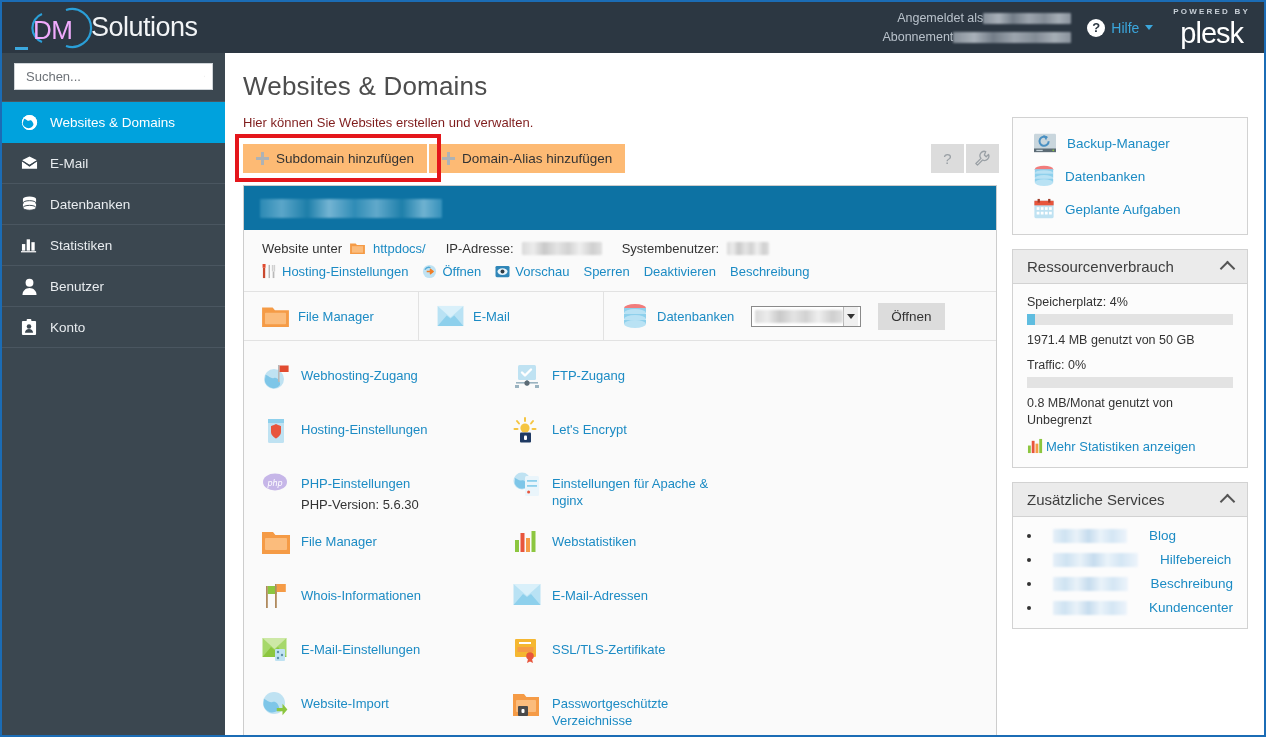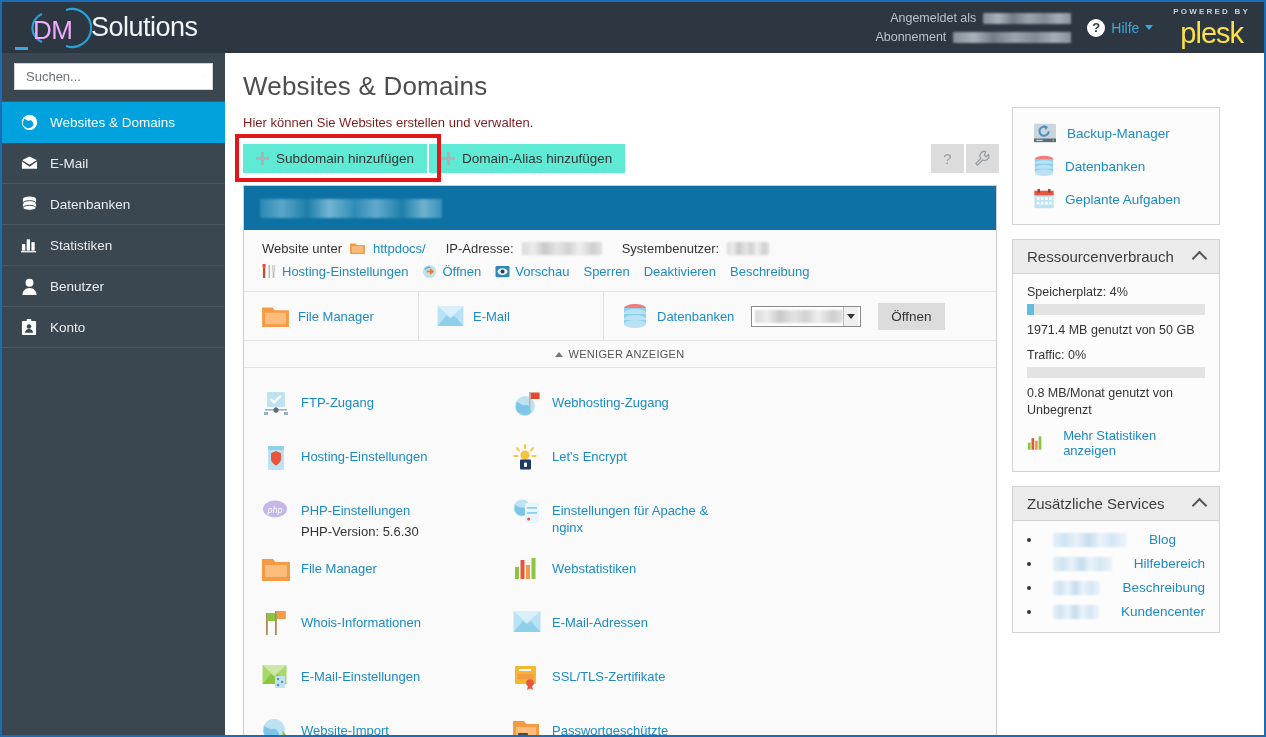--- a/index.html
+++ b/index.html
@@ -45,21 +45,21 @@
   .logo-sol { color: #f2f4f6; font-size: 27px; margin-left: -3px; font-weight: 400; }
 
   .topbar-right {
     margin-left: auto; display: flex; align-items: center;
     padding-right: 14px; height: 51px;
   }
   .acct-block {
     text-align: right; font-size: 12.5px; color: #b9c2cb;
     line-height: 19px; padding-right: 16px;
   }
-  .acct-row { display: flex; justify-content: flex-end; align-items: center; gap: 7px; }
+  .acct-row { display: flex; justify-content: flex-end; align-items: center; }
   .blur {
     display: inline-block; height: 11px; border-radius: 1px;
     background: linear-gradient(90deg,#8e97a1 0%,#b4bcc4 18%,#79838e 34%,#a6aeb7 52%,#8a939d 70%,#b0b8c0 86%,#929ba5 100%);
     filter: blur(0.9px); opacity: .92; vertical-align: middle;
   }
   .help-btn {
     display: flex; align-items: center; gap: 6px;
     color: #3ba7dd; font-size: 14px; padding: 0 14px 0 0; cursor: pointer;
   }
   .help-circle {
@@ -70,21 +70,21 @@
   .caret-d {
     width: 0; height: 0; border-left: 4.5px solid transparent;
     border-right: 4.5px solid transparent; border-top: 5px solid #3ba7dd;
   }
   .plesk-logo { text-align: center; line-height: 1; padding-left: 6px; }
   .plesk-powered {
     font-size: 8px; letter-spacing: 2.2px; color: #c6ced6; font-weight: bold;
     display: block; margin-bottom: 2px;
   }
   .plesk-word {
-    font-size: 29px; color: #fde047; letter-spacing: -1px; font-weight: 300;
+    font-size: 29px; color: #ffffff; letter-spacing: -1px; font-weight: 300;
     position: relative; display: inline-block; line-height: 30px;
   }
   .plesk-underline {
     position: absolute; bottom: 3px; left: 13px; width: 13px; height: 3px;
     background: #3ba7dd;
   }
 
   
   .sidebar {
     position: absolute; top: 51px; left: 0;
@@ -129,21 +129,21 @@
     margin: 4px 0 0 18px; letter-spacing: .2px;
   }
   .page-sub { font-size: 13px; color: #7f1d1d; margin: 13px 0 0 18px; }
 
   .toolbar {
     display: flex; align-items: center; margin: 14px 0 0 18px;
     position: relative; height: 29px; width: 756px;
   }
   .tb-btn {
     display: flex; align-items: center; gap: 7px;
-    background: #5eead4; height: 29px; padding: 0 13px;
+    background: #fdba74; height: 29px; padding: 0 13px;
     font-size: 13.5px; color: #333; cursor: pointer; border: 0;
     font-family: "Liberation Sans", sans-serif;
   }
   .tb-btn + .tb-btn { margin-left: 2px; }
   .plus-ico {
     width: 13px; height: 13px; position: relative; display: inline-block;
   }
   .plus-ico::before, .plus-ico::after {
     content: ""; position: absolute; background: #aeb2b5;
   }
@@ -243,22 +243,22 @@
   .tool {
     width: 251px; min-height: 54px; display: flex;
     align-items: flex-start; gap: 11px; padding: 8px 8px 8px 18px;
   }
   .tool-ico { flex: 0 0 28px; width: 28px; height: 30px; }
   .tool-txt { font-size: 13px; line-height: 17px; padding-top: 4px; }
   .tool-sub { color: #333; font-size: 13px; display: block; margin-top: 4px; }
 
   
   .rail {
-    position: absolute; top: 105px; left: 1010px;
-    width: 208px;
+    position: absolute; top: 115px; left: 1010px;
+    width: 236px;
   }
   .panel { border: 1px solid #d2d2d2; background: #fcfcfc; margin-bottom: 14px; }
   .panel-plain { padding: 14px 0 14px 20px; }
   .panel-head {
     background: #ebebeb; height: 34px; display: flex;
     align-items: center; justify-content: space-between;
     padding: 0 14px 0 14px; border-bottom: 1px solid #d2d2d2;
     font-size: 15px; color: #3d3d3d; cursor: pointer;
   }
   .chev-u {
@@ -269,21 +269,21 @@
   .panel-body { padding: 11px 14px 13px 14px; }
   .rail-link {
     display: flex; align-items: center; gap: 10px;
     font-size: 13.5px; margin-bottom: 11px;
   }
   .rail-link:last-child { margin-bottom: 0; }
   .res-label { font-size: 12.5px; color: #333; margin-bottom: 5px; }
   .bar { height: 11px; background: #e3e3e3; margin-bottom: 7px; }
   .bar-fill { height: 11px; background: #5fbde0; }
   .res-note { font-size: 12.5px; color: #333; line-height: 17px; margin-bottom: 9px; }
-  .more-stats { display: flex; align-items: center; gap: 20px; font-size: 13px; margin-top: 2px; }
+  .more-stats { display: flex; align-items: center; gap: 2px; font-size: 13px; margin-top: 2px; }
   .svc-li {
     display: flex; align-items: center; gap: 22px;
     font-size: 13.5px; margin-bottom: 9px;
   }
   .svc-li:last-child { margin-bottom: 0; }
   .dot { width: 4px; height: 4px; border-radius: 50%; background: #333; flex: 0 0 4px; }
   .blur-blue {
     display: inline-block; height: 14px; border-radius: 1px;
     background: linear-gradient(90deg,#e6f0f8 0%,#cfe3f2 16%,#e9f2f9 32%,#c6dcee 48%,#eaf3fa 64%,#d4e6f4 80%,#edf4fb 100%);
     filter: blur(1.1px); vertical-align: middle;
@@ -533,52 +533,48 @@
           <div class="sel-fake">
             <span class="blur-grey"></span>
             <span class="sel-arrow">
               <span class="caret-s"></span>
             </span>
           </div>
           <button class="oeff-btn">Öffnen</button>
         </div>
       </div>
 
-      <div class="less-row">
-        <span class="caret-u"></span>
-        <span>WENIGER ANZEIGEN</span>
-      </div>
 
       <div class="tool-grid">
+
+        <div class="tool">
+          <span class="tool-ico">
+            <svg width="28" height="28" viewBox="0 0 28 28">
+              <circle cx="12" cy="16" r="10" fill="#bfe2f2"></circle>
+              <path d="M4 12c3 1 5 4 8 3s5 2 6 5-4 6-8 5-8-5-7-9 0-4 1-4z" fill="#7ec6e8"></path>
+              <rect x="16" y="2" width="1.6" height="17" fill="#b8b8b8"></rect>
+              <path d="M17.6 2.5h9v6.5h-9z" fill="#e14b30"></path>
+            </svg>
+          </span>
+          <span class="tool-txt"><span class="lnk">Webhosting-Zugang</span></span>
+        </div>
 
         <div class="tool">
           <span class="tool-ico">
             <svg width="28" height="28" viewBox="0 0 28 28">
               <rect x="5" y="2" width="18" height="15" rx="1.5" fill="#bfe2f2"></rect>
               <path d="M9 9.5l3 3 6-6" fill="none" stroke="#fff" stroke-width="2.4" stroke-linecap="round" stroke-linejoin="round"></path>
               <rect x="13.2" y="17" width="1.6" height="6" fill="#9ab3c0"></rect>
               <rect x="3" y="19" width="22" height="1.6" fill="#9ab3c0"></rect>
               <circle cx="14" cy="20" r="2.6" fill="#5c6b75"></circle>
               <rect x="2" y="22" width="4" height="3" fill="#9ab3c0"></rect>
               <rect x="22" y="22" width="4" height="3" fill="#9ab3c0"></rect>
             </svg>
           </span>
           <span class="tool-txt"><span class="lnk">FTP-Zugang</span></span>
-        </div>
-
-        <div class="tool">
-          <span class="tool-ico">
-            <svg width="28" height="28" viewBox="0 0 28 28">
-              <circle cx="12" cy="16" r="10" fill="#bfe2f2"></circle>
-              <path d="M4 12c3 1 5 4 8 3s5 2 6 5-4 6-8 5-8-5-7-9 0-4 1-4z" fill="#7ec6e8"></path>
-              <rect x="16" y="2" width="1.6" height="17" fill="#b8b8b8"></rect>
-              <path d="M17.6 2.5h9v6.5h-9z" fill="#e14b30"></path>
-            </svg>
-          </span>
-          <span class="tool-txt"><span class="lnk">Webhosting-Zugang</span></span>
         </div>
 
         <div class="tool">
           <span class="tool-ico">
             <svg width="28" height="28" viewBox="0 0 28 28">
               <rect x="6" y="2" width="16" height="24" rx="1.5" fill="#bfe2f2"></rect>
               <rect x="6" y="2" width="16" height="4" fill="#8ed0ec"></rect>
               <path d="M14 7c3 1.5 5 2 5 2v6c0 4-5 6.5-5 6.5S9 19 9 15V9s2-0.5 5-2z" fill="#e8553c"></path>
             </svg>
           </span>

